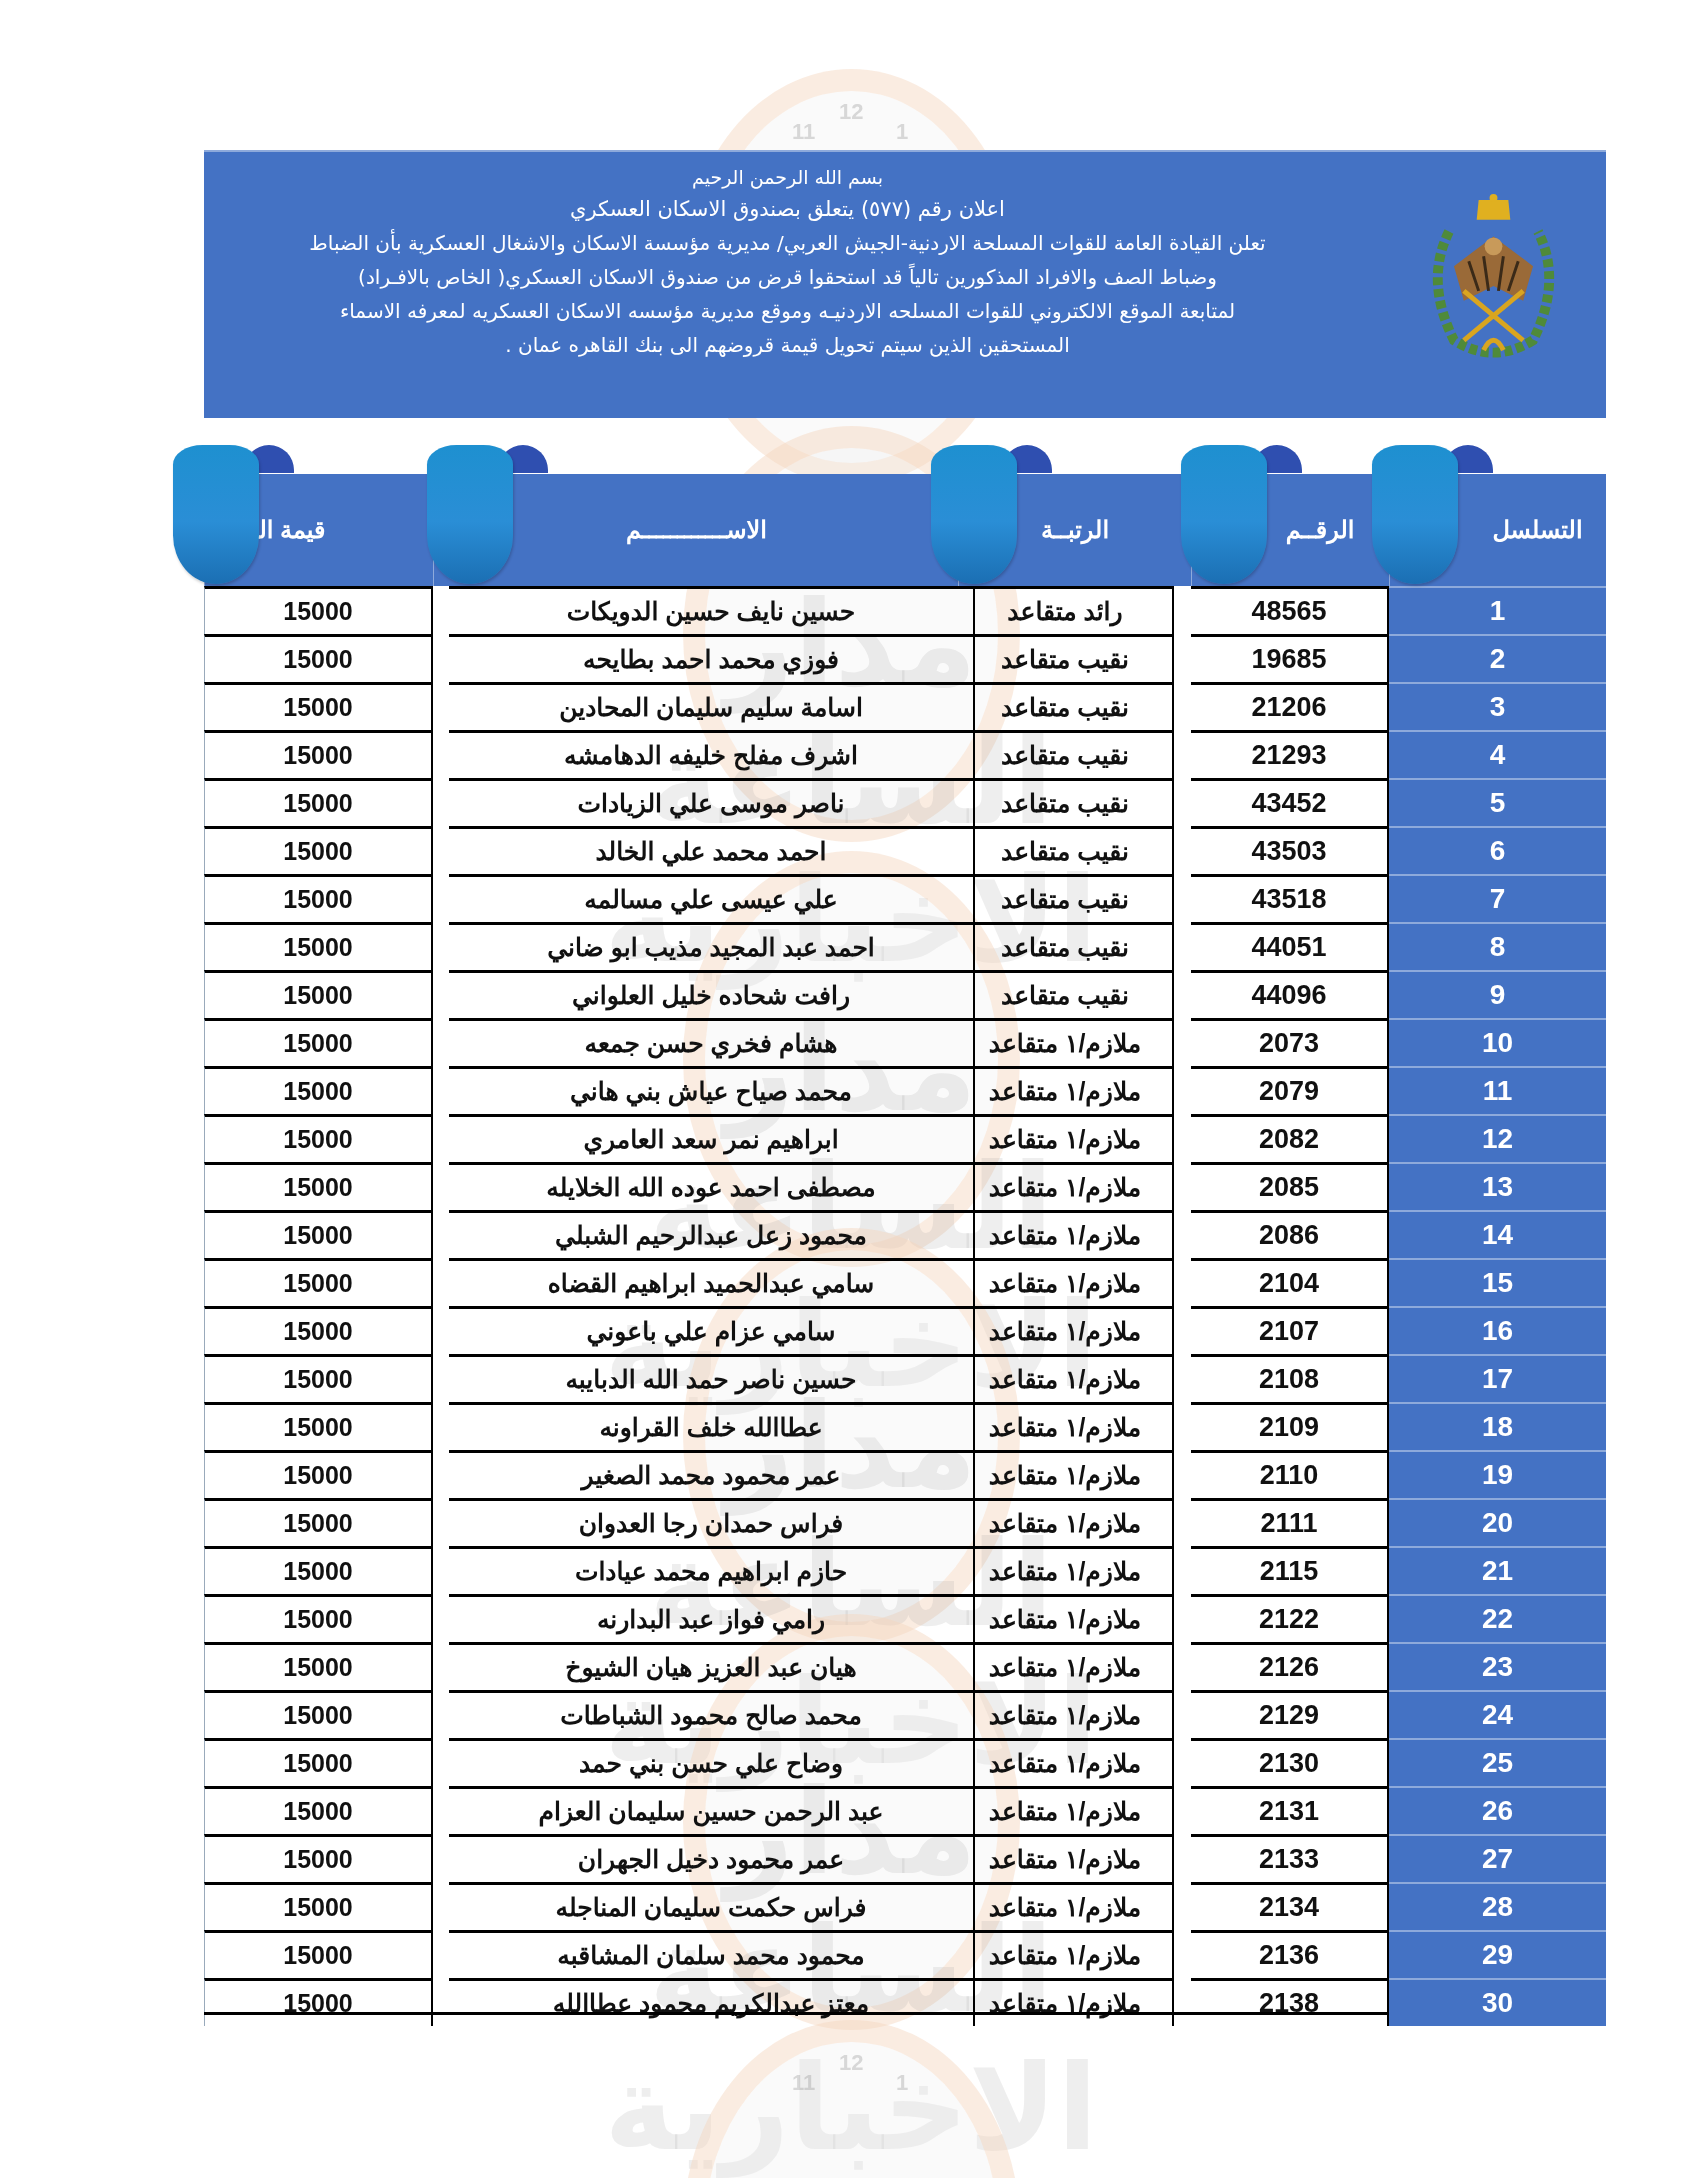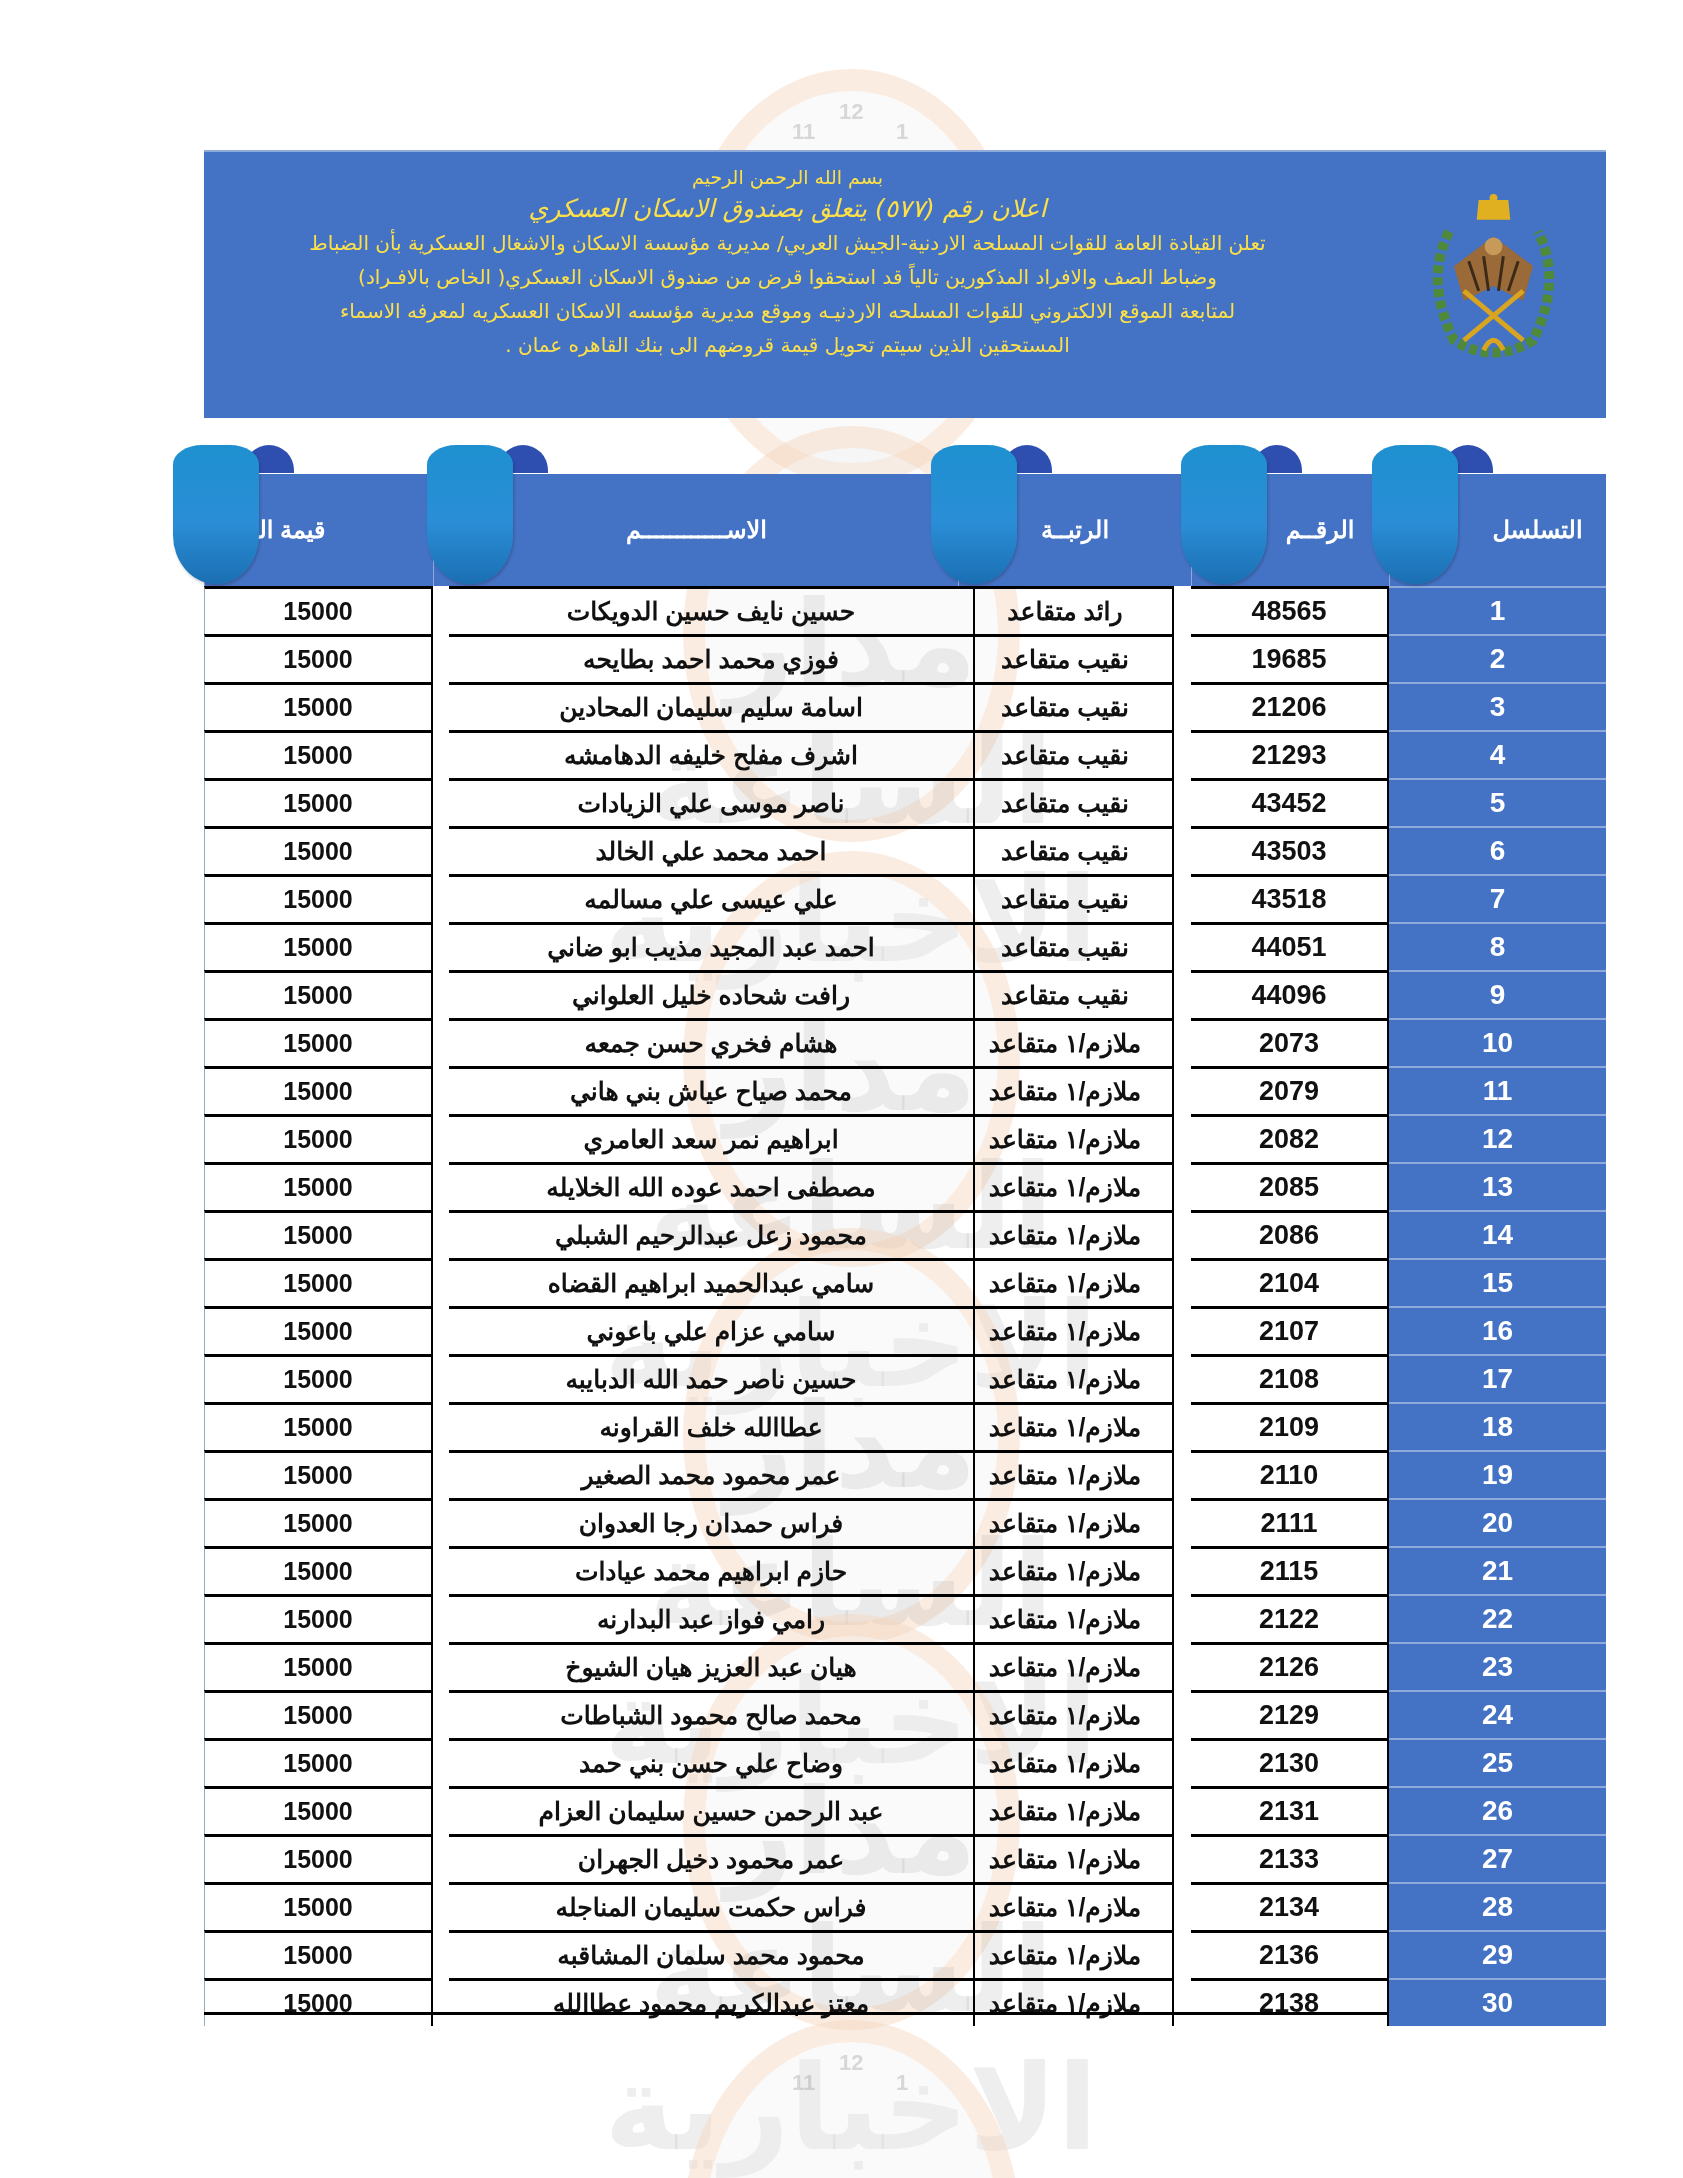--- a/index.html
+++ b/index.html
@@ -13,23 +13,23 @@
   .wm .ring { position: absolute; left: 0; top: 0; width: 337px; height: 416px; border-radius: 50%;
     border: 22px solid rgba(250, 200, 160, 0.28); box-sizing: border-box; background: rgba(235,235,235,0.25); }
   .wm .num { position: absolute; color: rgba(150,150,150,0.35); font: bold 22px "Liberation Sans", sans-serif; }
   .wm .txt { position: absolute; left: -119px; top: 149px; width: 574px; text-align: center;
     color: rgba(160,160,160,0.18); font: bold 119px "DejaVu Sans", sans-serif; direction: rtl; }
 
   
   .banner { position: absolute; left: 204px; top: 150px; width: 1402px; height: 268px;
     background: #4472c4; border-top: 2px solid #8eaadb; z-index: 1; box-sizing: border-box; }
   .banner .lines { position: absolute; left: 59px; width: 1049px; top: 10px; text-align: center;
-    color: #fde047; direction: rtl; font-family: "DejaVu Sans", sans-serif; }
+    color: #ffffff; direction: rtl; font-family: "DejaVu Sans", sans-serif; }
   .banner .basmala { font-size: 19px; line-height: 30px; }
-  .banner .title { font-size: 25px; line-height: 34px; font-style: italic; }
+  .banner .title { font-size: 21px; line-height: 34px; }
   .banner .body { font-size: 20px; line-height: 34px; }
   .emblem { position: absolute; right: 38px; top: 40px; width: 149px; height: 173px; }
 
   
   .table { position: absolute; left: 204px; top: 474px; width: 1402px; z-index: 1; }
   .thead { position: relative; height: 112px; background: #4472c4; }
   .th { position: absolute; top: 0; height: 112px; color: #fff; font: bold 24px "Liberation Sans", sans-serif;
     display: flex; align-items: center; justify-content: center; direction: rtl; border-left: 1px solid #8eaadb; box-sizing: border-box; }
   .ribbon { position: absolute; top: -29px; width: 86px; height: 139px; z-index: 2; }
   .ribbon .body-r { position: absolute; left: 0; top: 0; width: 86px; height: 139px;

